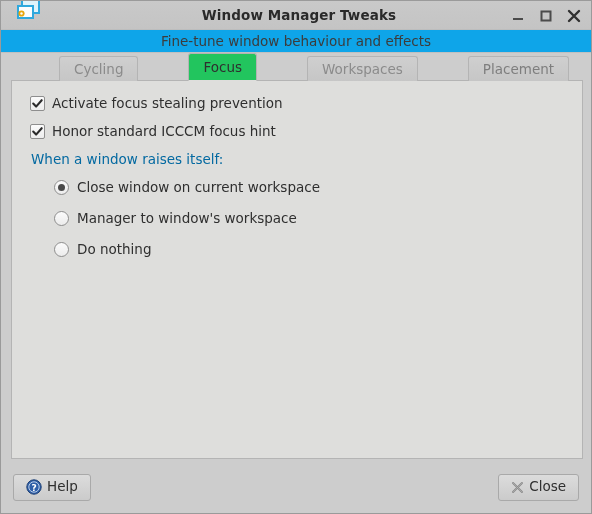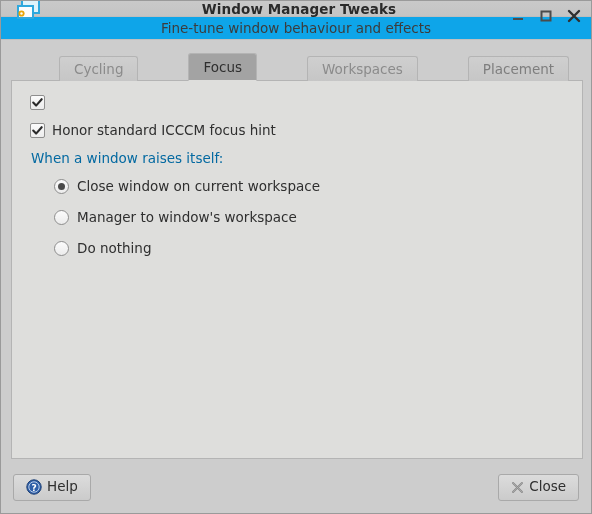--- a/index.html
+++ b/index.html
@@ -19,21 +19,21 @@
     height: 514px;
     box-sizing: border-box;
     background: #cdcdcd;
     border: 1px solid #9a9a9a;
     overflow: hidden;
   }
 
   
   .titlebar {
     position: relative;
-    height: 16px;
+    height: 29px;
     background: linear-gradient(to bottom, #c9c9c9 0%, #c4c4c4 100%);
     border-bottom: 1px solid #bdbdbd;
     display: flex;
     align-items: center;
     box-sizing: border-box;
   }
   .win-icon {
     position: absolute;
     left: 14px;
     top: -3px;
@@ -112,21 +112,21 @@
     color: #8b8b8b;
     padding: 0 14px;
     margin-right: 2px;
     position: relative;
     top: 0px;
     margin-left: 48px;
   }
   .tab.dim2 { color: #7e7e7e; }
   .tab.active {
     height: 28px;
-    background: #a3a3a3;
+    background: #22c55e;
     border: 1px solid #b4b4b4;
     border-bottom: 1px solid #dededc;
     color: #2f2f2f;
     top: 0px;
     z-index: 3;
   }
   .tabpanel {
     position: absolute;
     left: 0;
     top: 27px;
@@ -288,20 +288,21 @@
 
     <div class="tabpanel">
       <div class="content">
 
         <div class="check-row">
           <span class="checkbox">
             <svg viewBox="0 0 13 13" width="13" height="13">
               <path d="M2.2 6.6 L5.1 9.6 L10.7 3.2" fill="none" stroke="#2b2b2b" stroke-width="2.1" stroke-linecap="round" stroke-linejoin="round"></path>
             </svg>
           </span>
+          <span class="check-label">Activate focus stealing prevention</span>
         </div>
 
         <div class="check-row">
           <span class="checkbox">
             <svg viewBox="0 0 13 13" width="13" height="13">
               <path d="M2.2 6.6 L5.1 9.6 L10.7 3.2" fill="none" stroke="#2b2b2b" stroke-width="2.1" stroke-linecap="round" stroke-linejoin="round"></path>
             </svg>
           </span>
           <span class="check-label">Honor standard ICCCM focus hint</span>
         </div>

